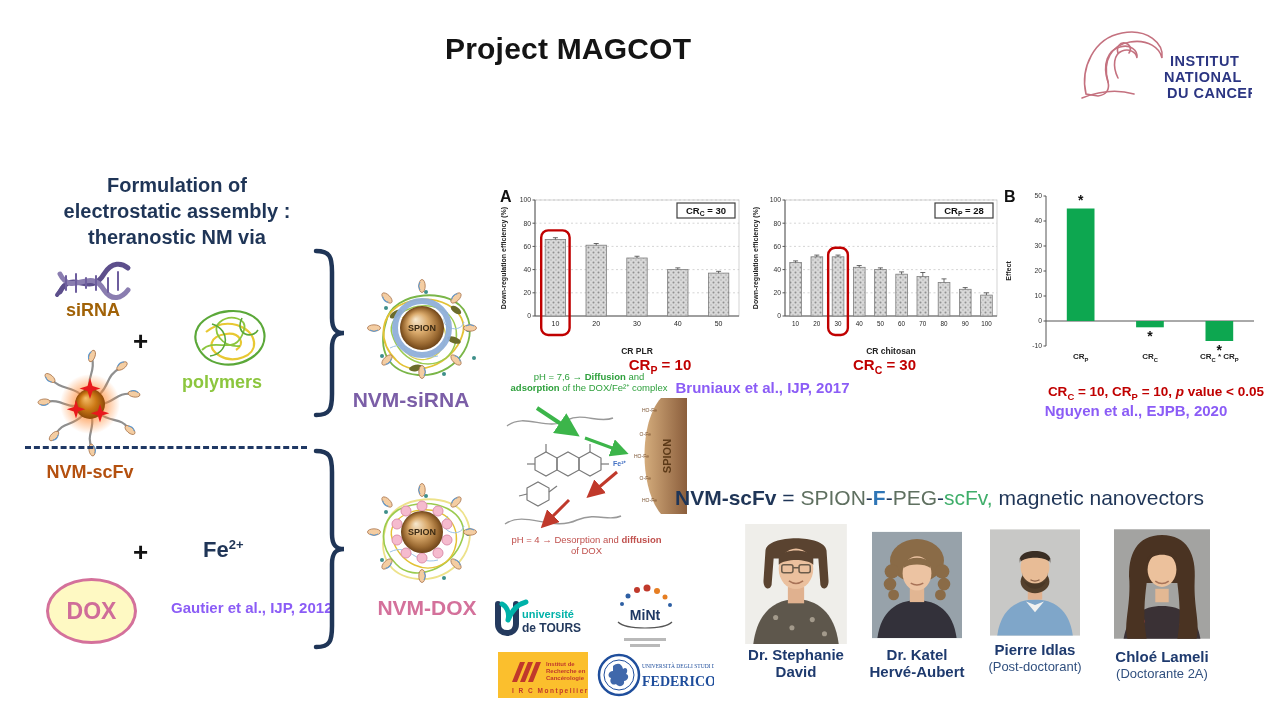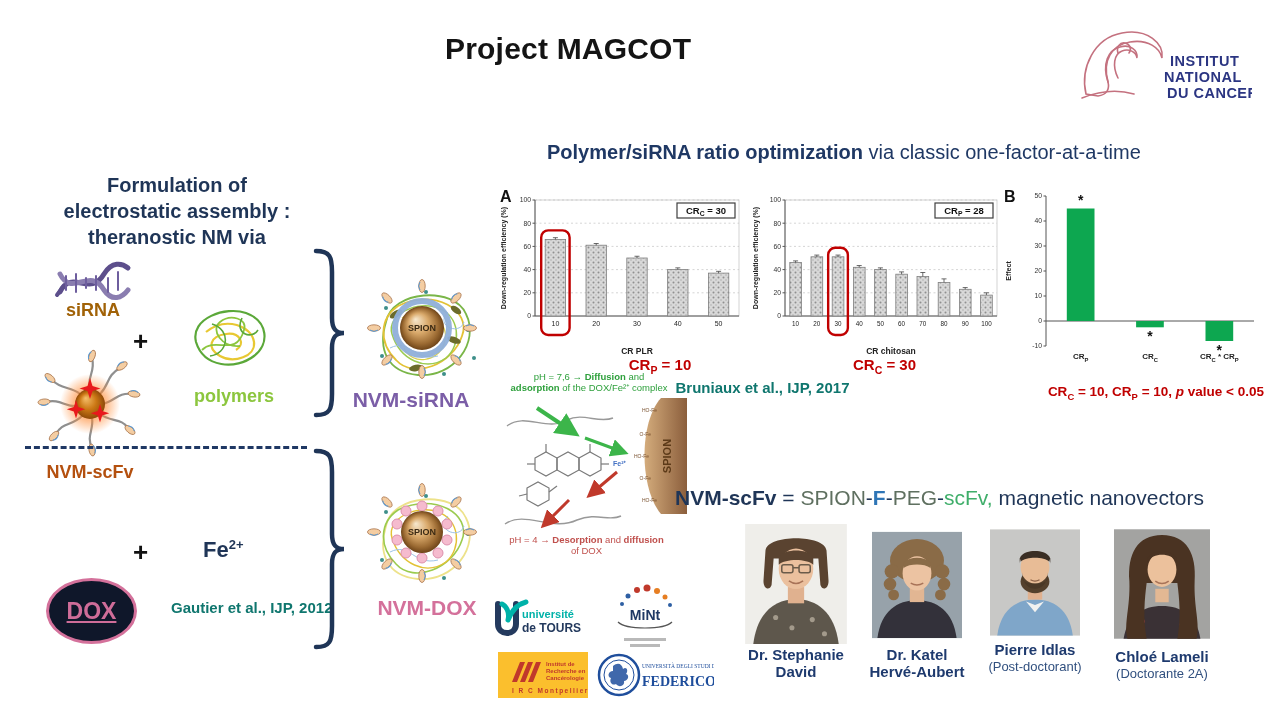--- a/index.html
+++ b/index.html
@@ -6,23 +6,23 @@
   .slide{position:relative;width:1280px;height:720px;background:#ffffff;overflow:hidden;
          font-family:"Liberation Sans",sans-serif;color:#1F3557;}
   .abs{position:absolute;}
   .title{font-size:30px;font-weight:700;color:#141414;letter-spacing:.2px;}
   .lhead{font-size:20px;font-weight:700;color:#1F3557;text-align:center;line-height:26px;}
   .plus{font-size:26px;font-weight:700;color:#111;}
   .ilabel{font-weight:700;font-size:18px;}
   .sirna-c{color:#a16207;} .poly-c{color:#8CC63E;} .scfv-c{color:#B4500F;}
   .dash-line{border-top:3px dashed #1F3864;}
   .dox-ell{width:85px;height:60px;border:3px solid #D4719B;border-radius:50%;
-           background:#0f172a;display:flex;align-items:center;justify-content:center;
-           color:#CF6D99;font-weight:700;font-size:23px;text-decoration:underline;}
-  .cite{color:#0f766e;font-weight:700;}
+           background:#fef9c3;display:flex;align-items:center;justify-content:center;
+           color:#CF6D99;font-weight:700;font-size:23px;}
+  .cite{color:#8b5cf6;font-weight:700;}
   .fe{font-size:22px;font-weight:700;color:#1F3557;}
   .fe sup{font-size:13px;}
   .p-label{font-size:21px;font-weight:700;text-align:center;}
   .nvm-sirna-c{color:#7B5EA7;} .nvm-dox-c{color:#D4719B;}
   .rhead{font-size:20px;color:#1F3864;line-height:26px;}
   .red-ann{color:#C00000;font-weight:700;text-align:center;}
   .red-ann sub{font-size:70%;}
   .chem-top{color:#2EA03C;font-size:9.5px;text-align:center;line-height:11px;}
   .chem-bot{color:#C0504D;font-size:9.5px;text-align:center;line-height:11px;}
   .formula{font-size:21px;}
@@ -83,21 +83,21 @@
   <div class="abs ilabel sirna-c" style="left:52px;top:300px;width:82px;text-align:center;">siRNA</div>
 
   <div class="abs plus" style="left:133px;top:326px;">+</div>
 
   <svg class="abs tangle" style="left:182px;top:300px;" width="92" height="74" viewBox="0 0 92 74">
     <path d="M14,42 C8,18 44,6 64,13 C86,21 88,44 72,56 C54,70 22,68 14,42 Z" stroke="#5BA839" stroke-width="2.2"></path>
     <path d="M24,32 C44,16 70,26 72,42 C74,56 52,64 38,56 C24,48 28,36 44,34 C58,32 64,44 54,50" stroke="#E8C832" stroke-width="2.2"></path>
     <path d="M20,50 C34,36 54,58 62,30 C66,18 48,14 38,22 C28,30 40,48 58,46" stroke="#8CC63E" stroke-width="1.8"></path>
     <path d="M30,24 C50,30 46,54 28,56 M60,18 C52,34 70,40 76,30" stroke="#5BA839" stroke-width="1.6"></path>
   </svg>
-  <div class="abs ilabel poly-c" style="left:182px;top:386px;width:92px;text-align:right;">polymers</div>
+  <div class="abs ilabel poly-c" style="left:182px;top:372px;width:92px;text-align:left;">polymers</div>
 
   <svg class="abs" style="left:34px;top:348px;" width="112" height="112" viewBox="0 0 112 112">
     <defs>
       <radialGradient id="glow">
           <stop offset="0%" stop-color="#FF6A00" stop-opacity=".95"></stop>
         <stop offset="55%" stop-color="#FF8A33" stop-opacity=".55"></stop>
         <stop offset="100%" stop-color="#FF8A33" stop-opacity="0"></stop>
         </radialGradient>
       <radialGradient id="core" fx="35%" fy="30%">
           <stop offset="0%" stop-color="#F6C06B"></stop>
@@ -319,21 +319,20 @@
         </g>
       <g class="ab" transform="translate(100,22) rotate(-45)">
           <ellipse rx="6.5" ry="3.2"></ellipse>
           <path d="M-4,-2 q4,-3 8,0"></path>
         </g>
     </g>
   </svg>
   <div class="abs p-label nvm-dox-c" style="left:354px;top:596px;width:146px;">NVM-DOX</div>
 
   <div class="abs rhead" style="left:547px;top:139px;width:700px;">
-    <div><span style="font-weight: 700;">Polymer/siRNA ratio optimization</span><span> via classic one-factor-at-a-time</span></div>
   </div>
 
   <div class="chart" style="left:497px;top:186px;"><svg width="252" height="172" viewBox="0 0 252 172">
         <defs>
           <pattern id="pat0" width="5" height="5" patternUnits="userSpaceOnUse">
             <rect width="5" height="5" fill="#D8D8D8"></rect>
             <circle cx="1.5" cy="1.5" r="1" fill="#8F8F8F"></circle>
             <circle cx="4" cy="4" r=".7" fill="#A8A8A8"></circle>
           </pattern>
         </defs>
@@ -485,20 +484,21 @@
         <text x="217.33333333333331" y="169" text-anchor="middle" font-size="14" font-weight="700" fill="#111">*</text>
         <text x="217.33333333333331" y="173" text-anchor="middle" font-size="8" font-weight="700" fill="#222"><tspan dy="0.0">CR</tspan><tspan dy="2.6" font-size="5.8">C</tspan><tspan dy="-2.6"> * CR</tspan><tspan dy="2.6" font-size="5.8">P</tspan></text>
       </svg></div>
   <div class="panel-letter" style="left:500px;top:188px;">A</div>
   <div class="panel-letter" style="left:1004px;top:188px;">B</div>
 
   <div class="abs red-ann" style="left:595px;top:356px;width:130px;font-size:15px;">CR<sub>P</sub> = 10</div>
   <div class="abs red-ann" style="left:822px;top:356px;width:125px;font-size:15px;">CR<sub>C</sub> = 30</div>
   <div class="abs cite" style="left:655px;top:379px;width:215px;text-align:center;font-size:15px;">Bruniaux et al., IJP, 2017</div>
   <div class="abs red-ann" style="left:1008px;top:384px;width:256px;font-size:13.5px;text-align:right;"><span>CR<sub>C</sub> = 10, CR<sub>P</sub> = 10, </span><span style="font-weight: 700; font-style: italic;">p</span><span> value &lt; 0.05</span></div>
+  <div class="abs cite" style="left:1008px;top:402px;width:256px;text-align:center;font-size:15px;">Nguyen et al., EJPB, 2020</div>
 
   <div class="abs chem-top" style="left:500px;top:371px;width:178px;">
     <div><span>pH = 7,6 → </span><span style="font-weight: 700;">Diffusion</span><span> and</span></div>
     <div><span style="font-weight: 700;">adsorption</span><span> of the DOX/Fe²⁺ complex</span></div>
   </div>
   <svg class="abs" style="left:497px;top:392px;" width="190" height="142" viewBox="0 0 190 142">
     <defs>
       <linearGradient id="spg" x1="0" y1="0" x2="1" y2="0">
         <stop offset="0%" stop-color="#D4AC7C"></stop>
           <stop offset="100%" stop-color="#8B5E3C"></stop>
@@ -533,21 +533,21 @@
       <text x="154" y="88">O-Fe</text>
       <text x="160" y="110">HO-Fe</text>
     </g>
     <line x1="40" y1="16" x2="76" y2="40" stroke="#3CB54A" stroke-width="4" marker-end="url(#agr)"></line>
     <line x1="88" y1="46" x2="126" y2="60" stroke="#3CB54A" stroke-width="3" marker-end="url(#agr)"></line>
     <text x="116" y="74" font-size="7" font-weight="700" fill="#4472C4">Fe²⁺</text>
     <line x1="120" y1="80" x2="94" y2="102" stroke="#C0392B" stroke-width="3" marker-end="url(#ard)"></line>
     <line x1="72" y1="108" x2="48" y2="132" stroke="#C0392B" stroke-width="3" marker-end="url(#ard)"></line>
   </svg>
   <div class="abs chem-bot" style="left:494px;top:534px;width:185px;">
-    <div><span>pH = 4 → </span><span style="font-weight: 700;">Desorption</span><span> and </span><span style="font-weight: 700;">diffusion</span></div>
+    <div><span>pH = 4 → </span><span style="font-weight: 400;">Desorption</span><span> and </span><span style="font-weight: 700;">diffusion</span></div>
     <div><span>of DOX</span></div>
   </div>
 
   <div class="abs formula" style="left:675px;top:486px;"><span style="font-weight: 700; color: rgb(31, 53, 87);">NVM-scFv</span><span style="color: rgb(31, 53, 87);"> = </span><span style="color: rgb(95, 112, 96);">SPION</span><span style="color: rgb(31, 53, 87);">-</span><span style="font-weight: 700; color: rgb(46, 117, 182);">F</span><span style="color: rgb(31, 53, 87);">-</span><span style="color: rgb(95, 112, 96);">PEG</span><span style="color: rgb(31, 53, 87);">-</span><span style="color: rgb(63, 174, 106);">scFv,</span><span style="color: rgb(31, 53, 87);"> magnetic nanovectors</span></div>
 
   <svg class="abs" style="left:744px;top:524px;" width="104" height="120" viewBox="0 0 100 118">
     <rect width="100" height="118" fill="#EFEEEA"></rect>
     <path d="M8,118 C12,86 30,74 50,74 C70,74 88,86 92,118 Z" fill="#5E574C"></path>
     <circle cx="30" cy="92" r="2.5" fill="#A39A8B"></circle>
       <circle cx="46" cy="102" r="2.5" fill="#A39A8B"></circle>

